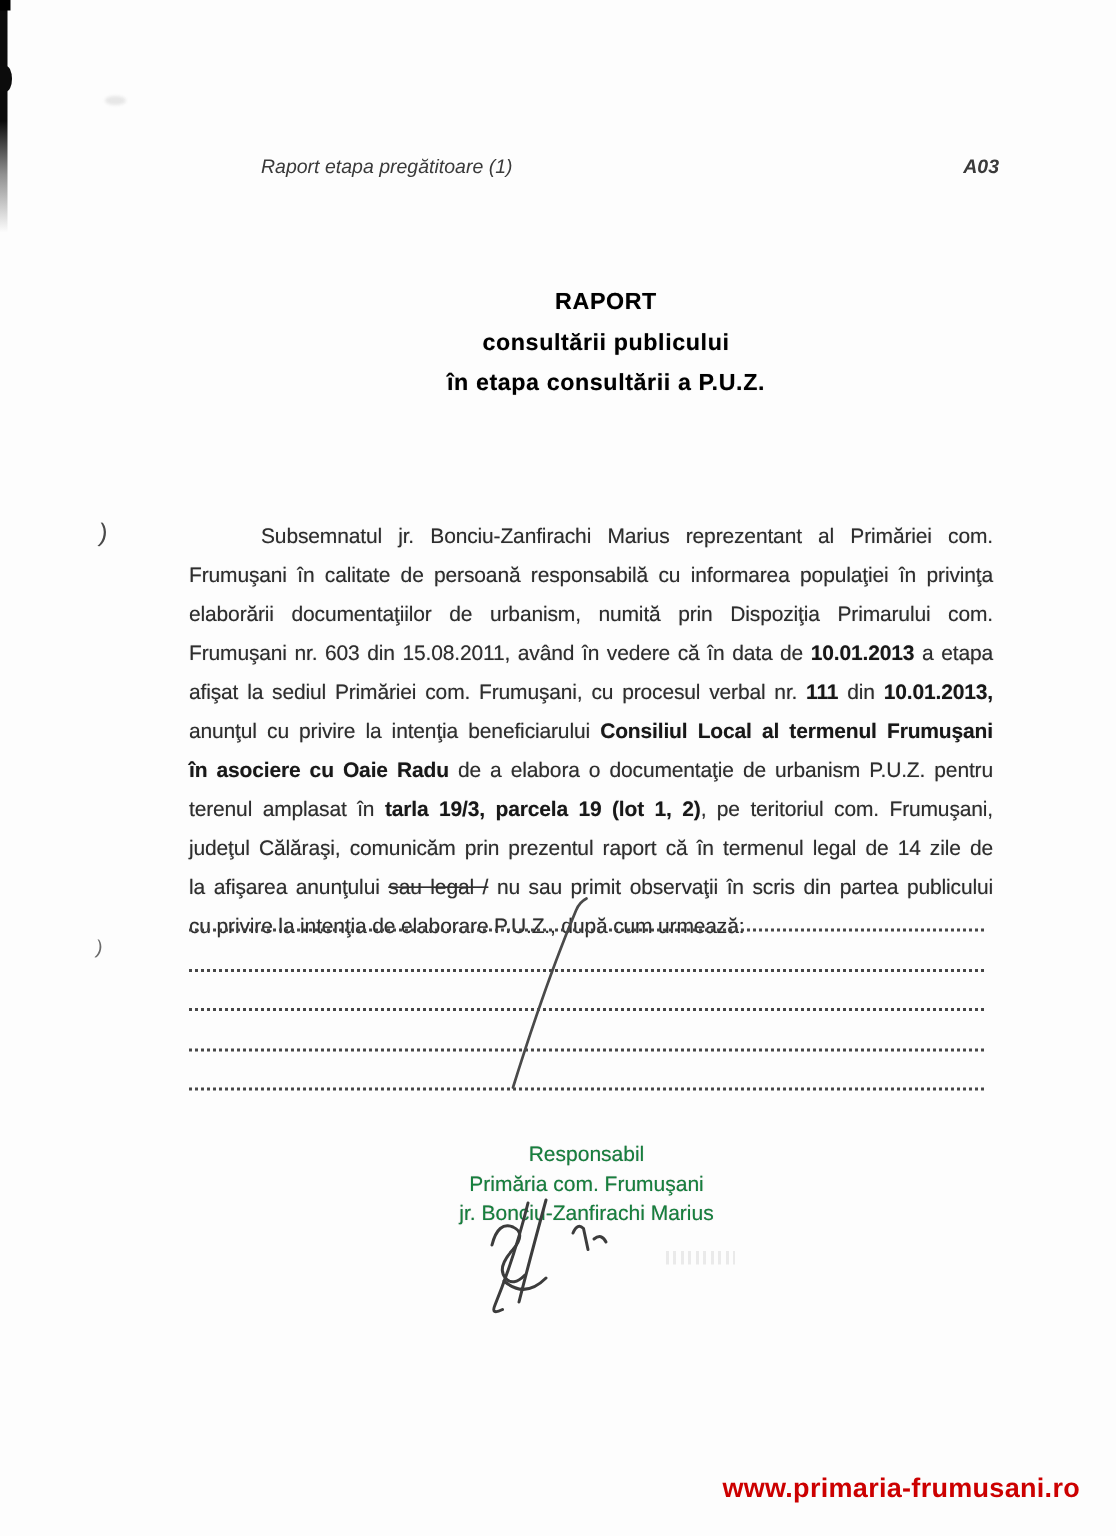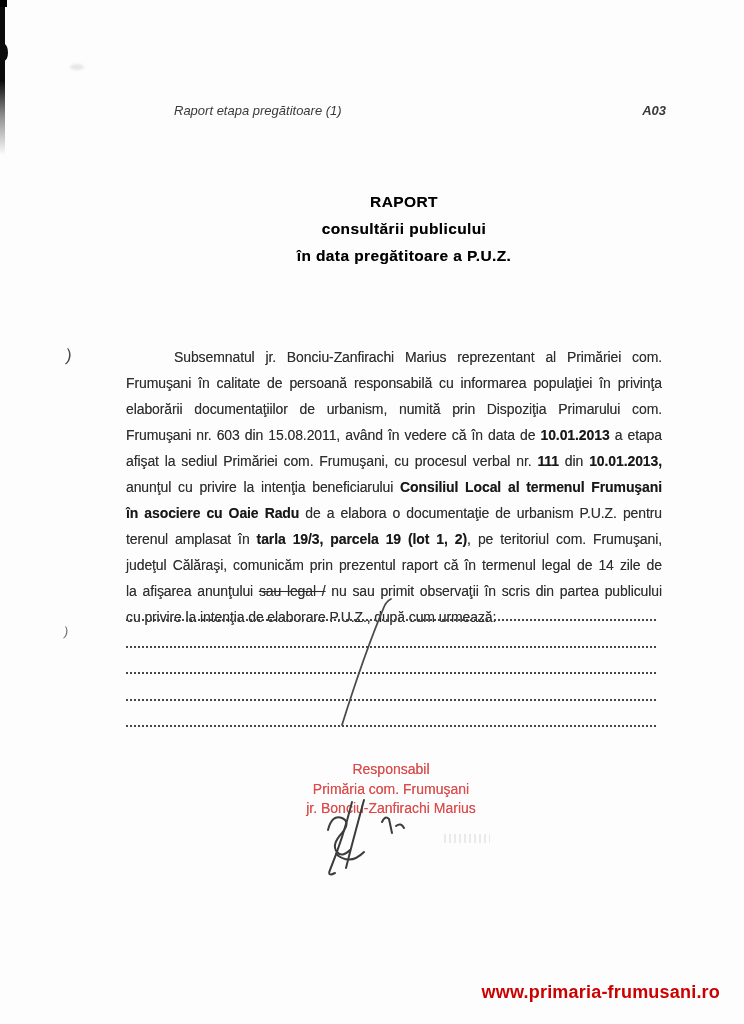--- a/index.html
+++ b/index.html
@@ -43,21 +43,21 @@
   .strike{text-decoration:line-through;text-decoration-thickness:1.4px;}
 
   
   .ruled{position:absolute;left:126px;top:619px;width:530px;}
   .dotline{height:24.5px;border-top:2px dotted #474747;}
 
   .slash-svg{position:absolute;left:328px;top:595px;width:70px;height:138px;}
 
   
   .sig-block{position:absolute;left:126px;top:760px;width:530px;text-align:center;
-    font-size:14px;line-height:19.5px;color:#ef4444;text-shadow:0 0 .5px rgba(51,51,51,.5);}
+    font-size:14px;line-height:19.5px;color:#15803d;text-shadow:0 0 .5px rgba(51,51,51,.5);}
   .sig-svg{position:absolute;left:306px;top:796px;width:150px;height:84px;}
 
   
   .site{position:absolute;right:24px;top:982px;font-size:18px;font-weight:bold;letter-spacing:.2px;}
 </style>
 </head>
 <body>
 
 <div class="page">
 
@@ -69,21 +69,21 @@
   <span class="stray2">)</span>
 
   <div class="hdr">
     <span class="left">Raport etapa pregătitoare (1)</span>
     <span class="right">A03</span>
   </div>
 
   <div class="title">
     <div>RAPORT</div>
     <div>consultării publicului</div>
-    <div>în data pregătitoare a P.U.Z.</div>
+    <div>în etapa consultării a P.U.Z.</div>
   </div>
 
   <div class="report-body">
       <div class="bline first"><span>Subsemnatul jr. Bonciu-Zanfirachi Marius reprezentant al Primăriei com.</span></div>
       <div class="bline"><span>Frumuşani în calitate de persoană responsabilă cu informarea populaţiei în privinţa</span></div>
       <div class="bline"><span>elaborării documentaţiilor de urbanism, numită prin Dispoziţia Primarului com.</span></div>
       <div class="bline"><span>Frumuşani nr. 603 din 15.08.2011, având în vedere că în data de </span><span class="b">10.01.2013</span><span> a etapa</span></div>
       <div class="bline"><span>afişat la sediul Primăriei com. Frumuşani, cu procesul verbal nr. </span><span class="b">111</span><span> din </span><span class="b">10.01.2013,</span></div>
       <div class="bline"><span>anunţul cu privire la intenţia beneficiarului </span><span class="b">Consiliul Local al termenul Frumuşani</span></div>
       <div class="bline"><span class="b">în asociere cu Oaie Radu</span><span> de a elabora o documentaţie de urbanism P.U.Z. pentru</span></div>

